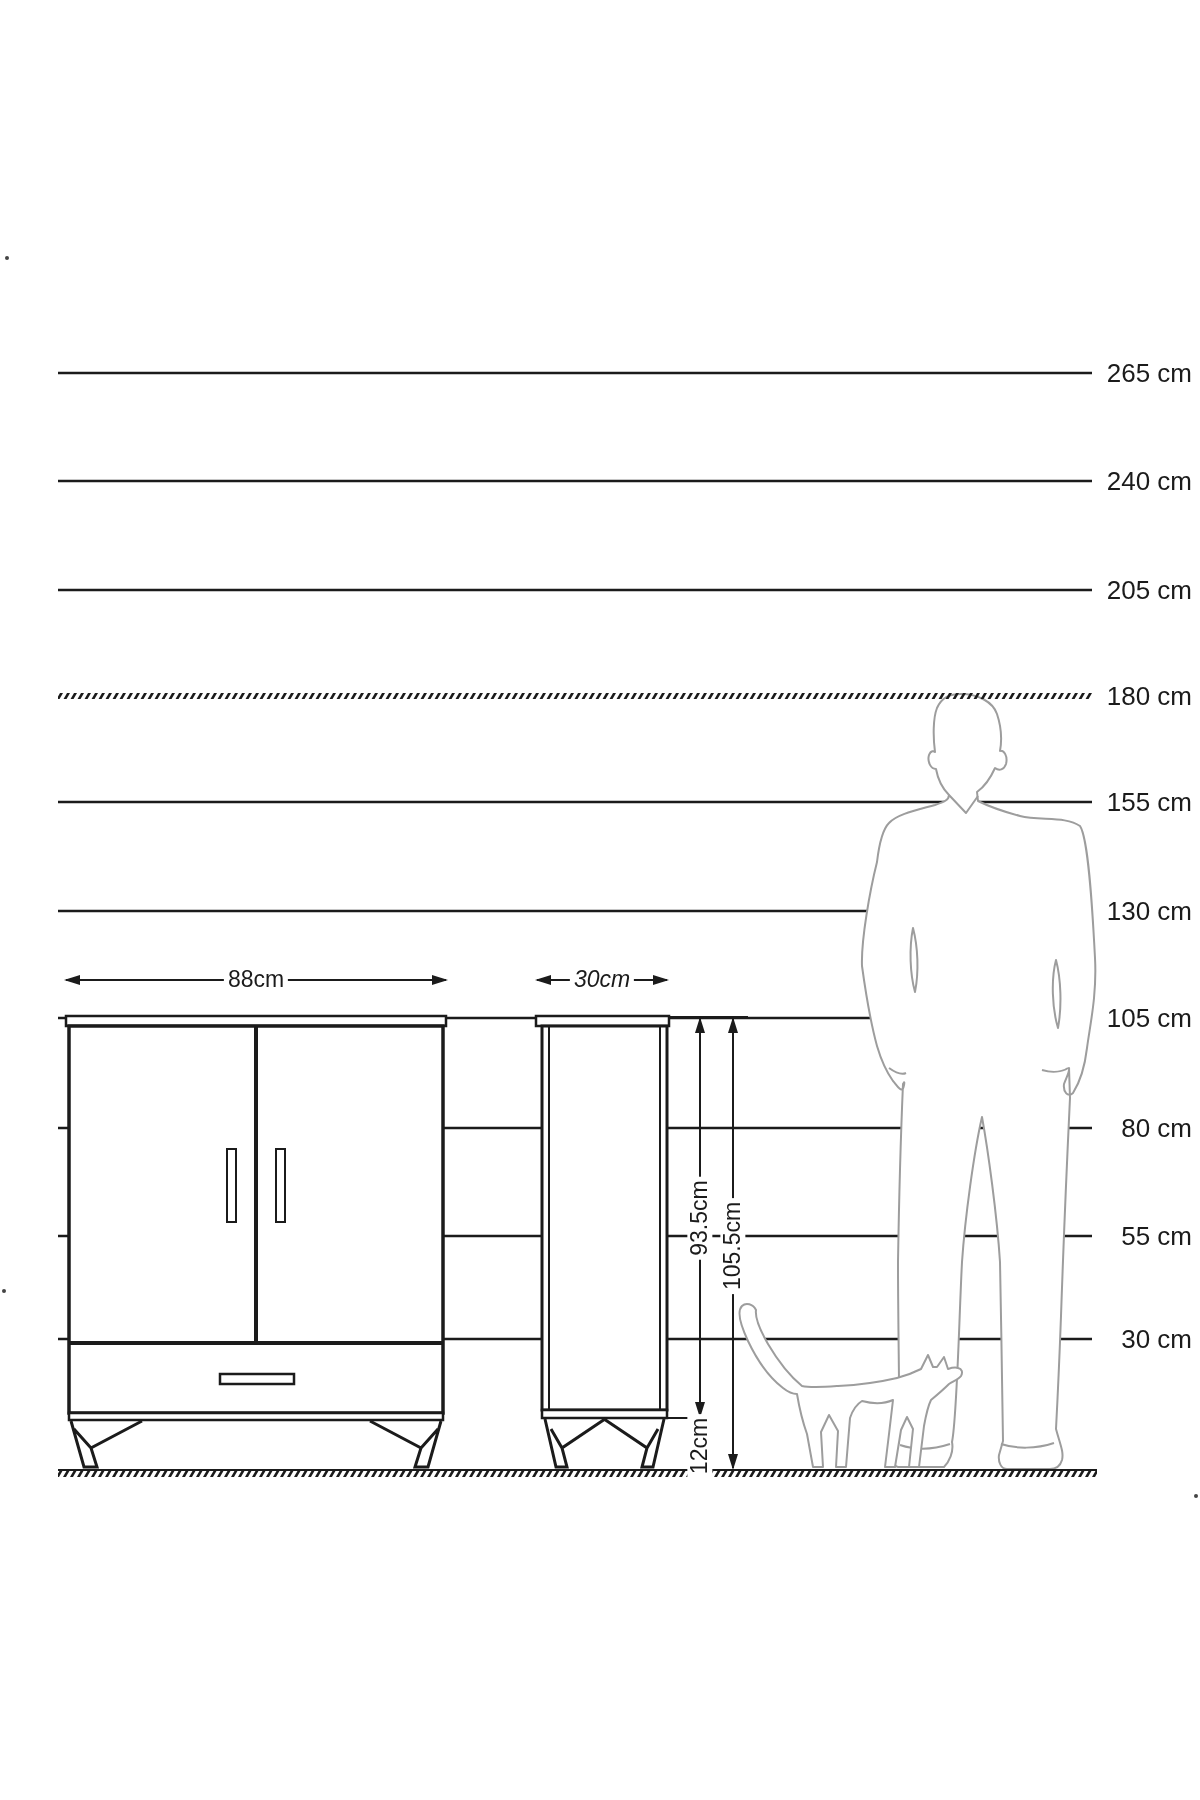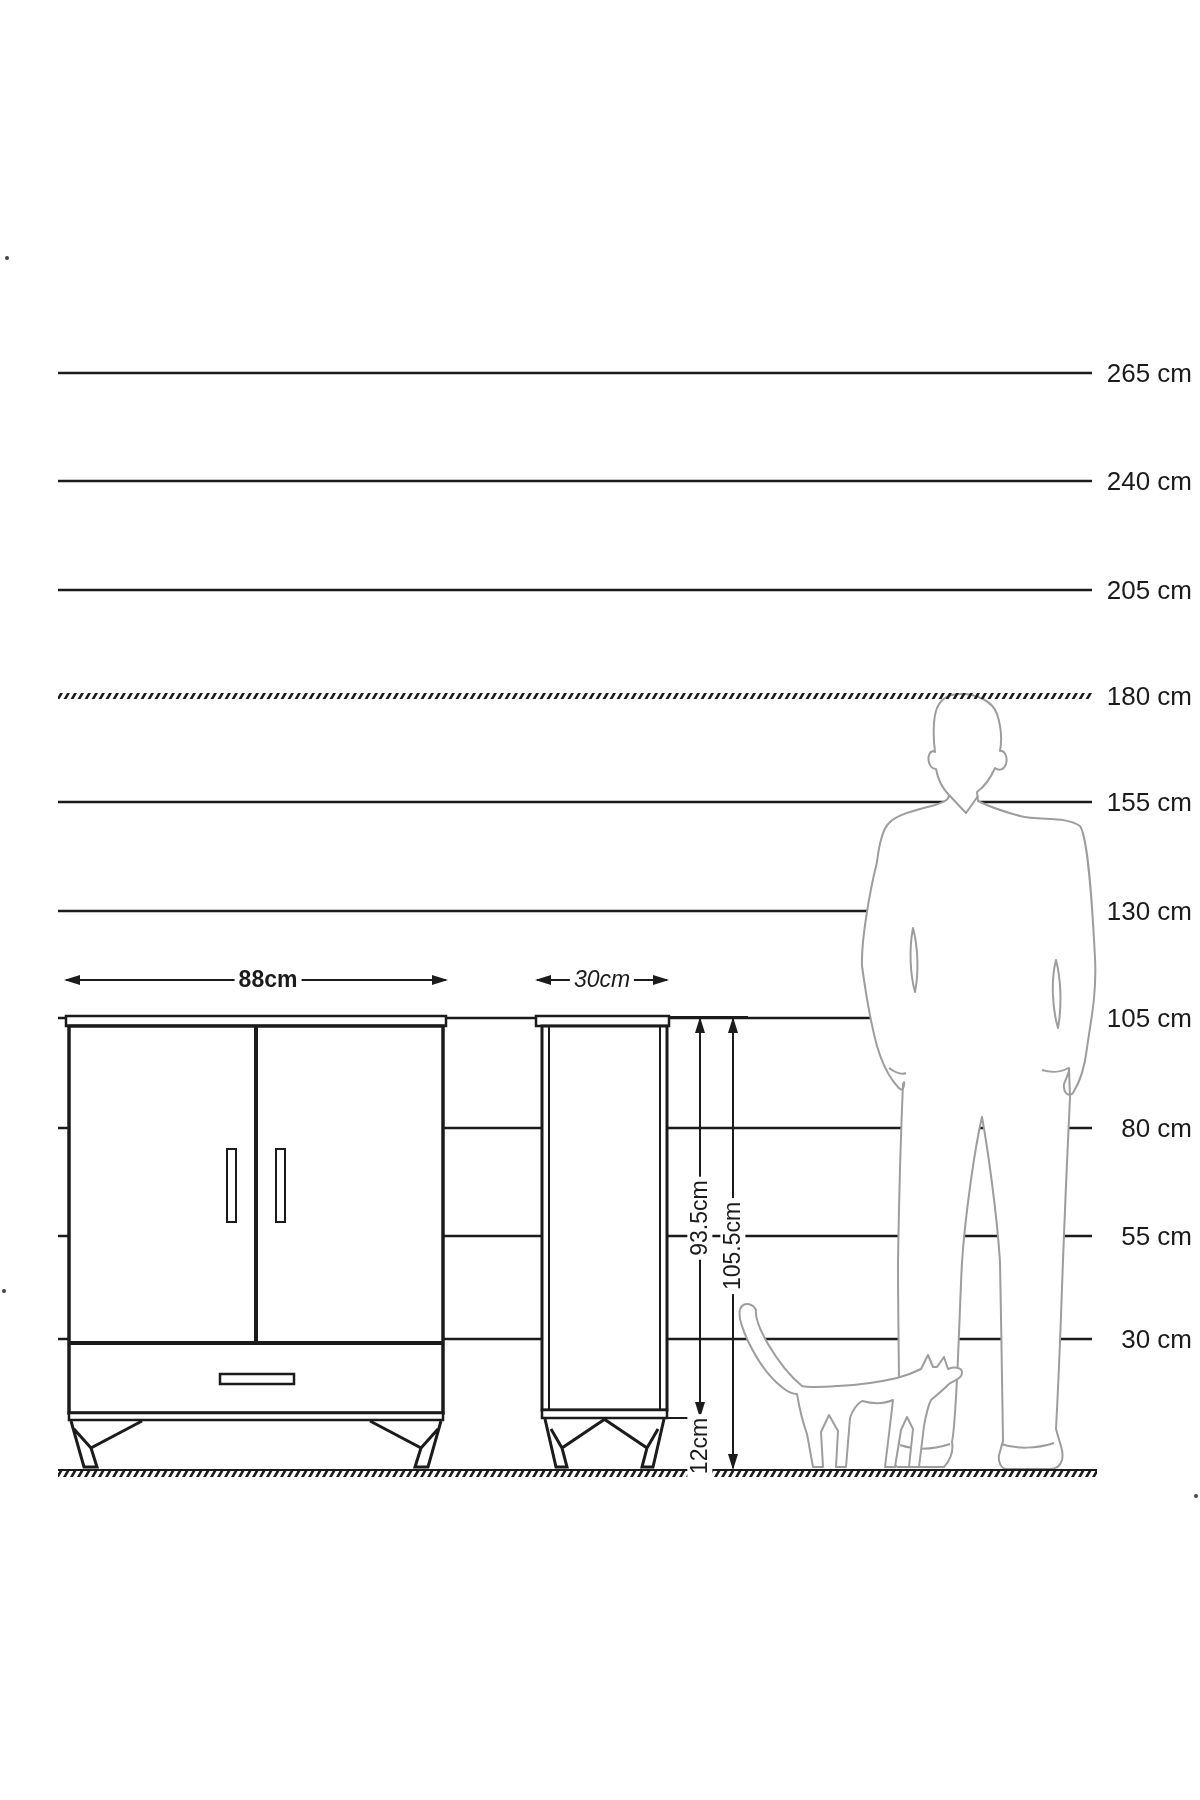--- a/index.html
+++ b/index.html
@@ -188,18 +188,18 @@
         <text x="1192" y="1137" text-anchor="end">80 cm</text>
         <text x="1192" y="1245" text-anchor="end">55 cm</text>
         <text x="1192" y="1348" text-anchor="end">30 cm</text>
       </g>
 
     <circle cx="7" cy="258" r="2" fill="#444"></circle>
     <circle cx="4" cy="1291" r="2" fill="#444"></circle>
     <circle cx="1196" cy="1496" r="2" fill="#444"></circle>
   </svg>
 
-  <span class="dim-label" style="left:268px;top:980px;font-weight:bold;">88cm</span>
+  <span class="dim-label" style="left:256px;top:980px;">88cm</span>
   <span class="dim-label" style="left:602px;top:980px;font-style:italic;">30cm</span>
   <span class="dim-label vertical" style="left:700px;top:1218px;">93.5cm</span>
   <span class="dim-label vertical" style="left:733px;top:1246px;">105.5cm</span>
   <span class="dim-label vertical" style="left:700px;top:1446px;">12cm</span>
 </div>
 
 </body></html>

